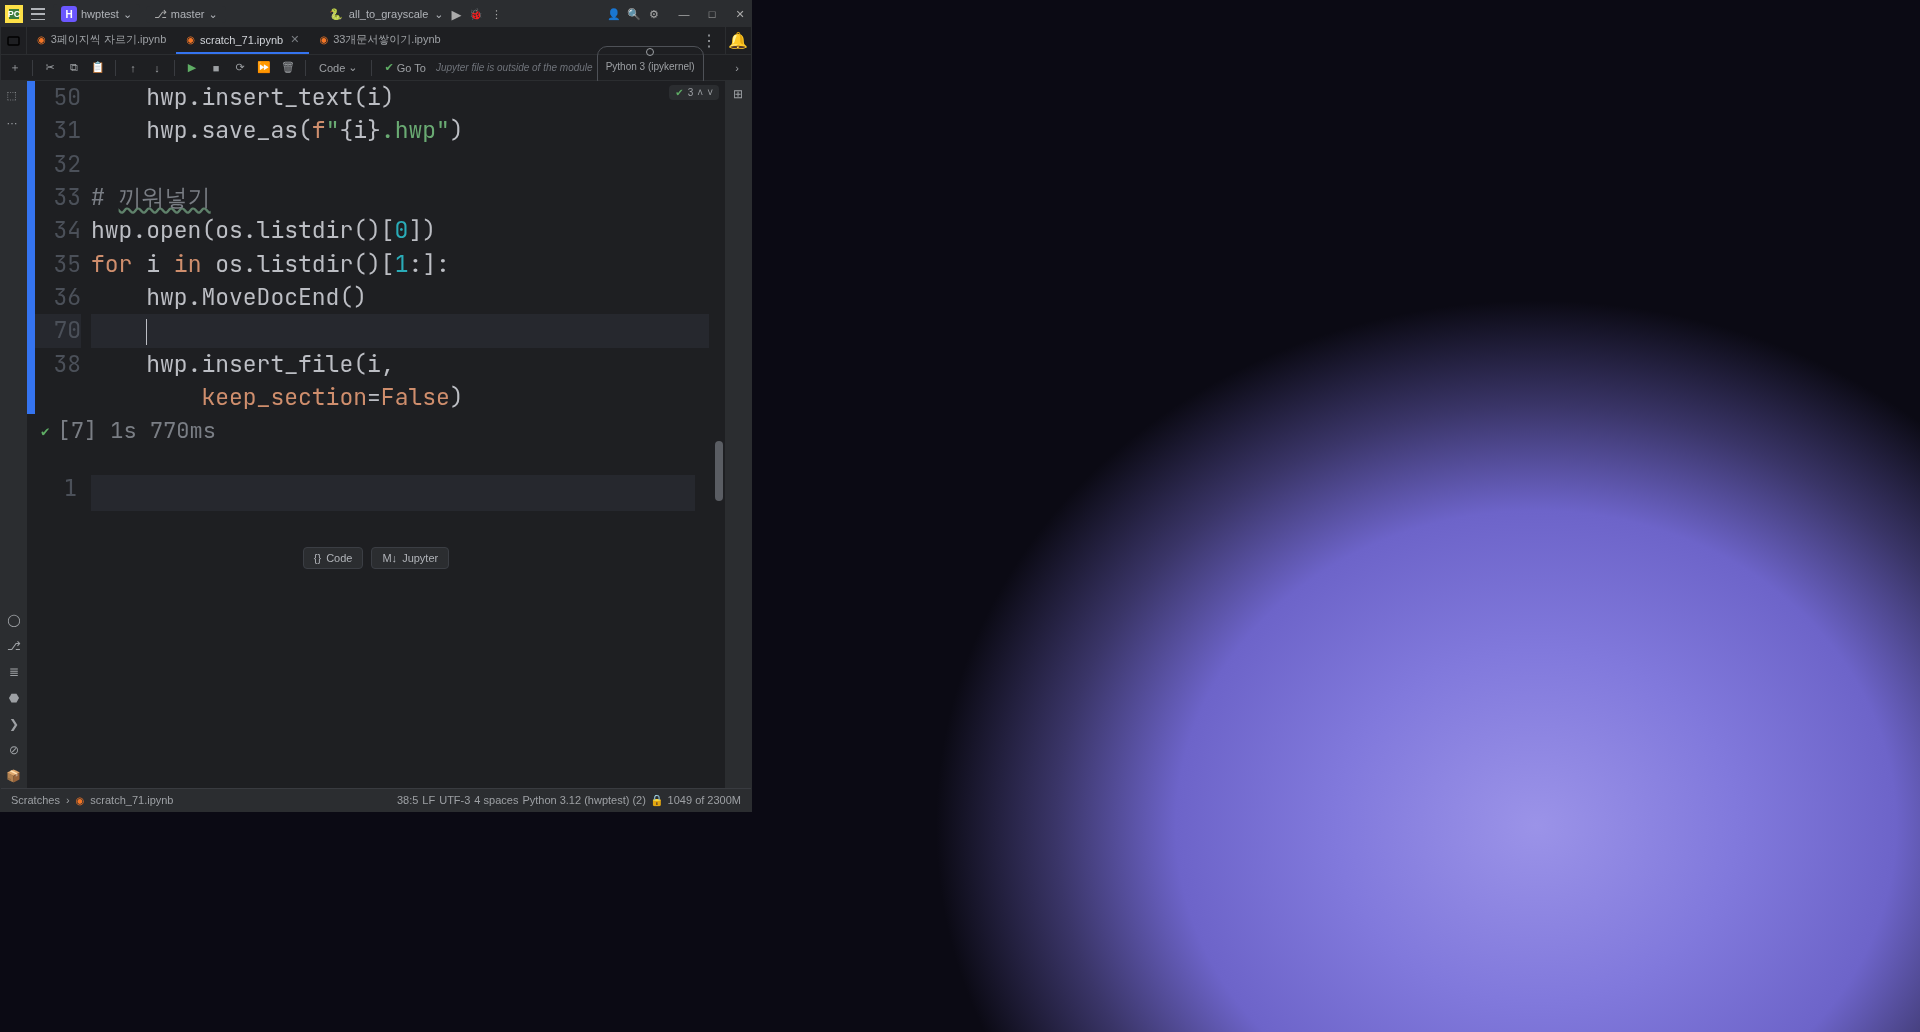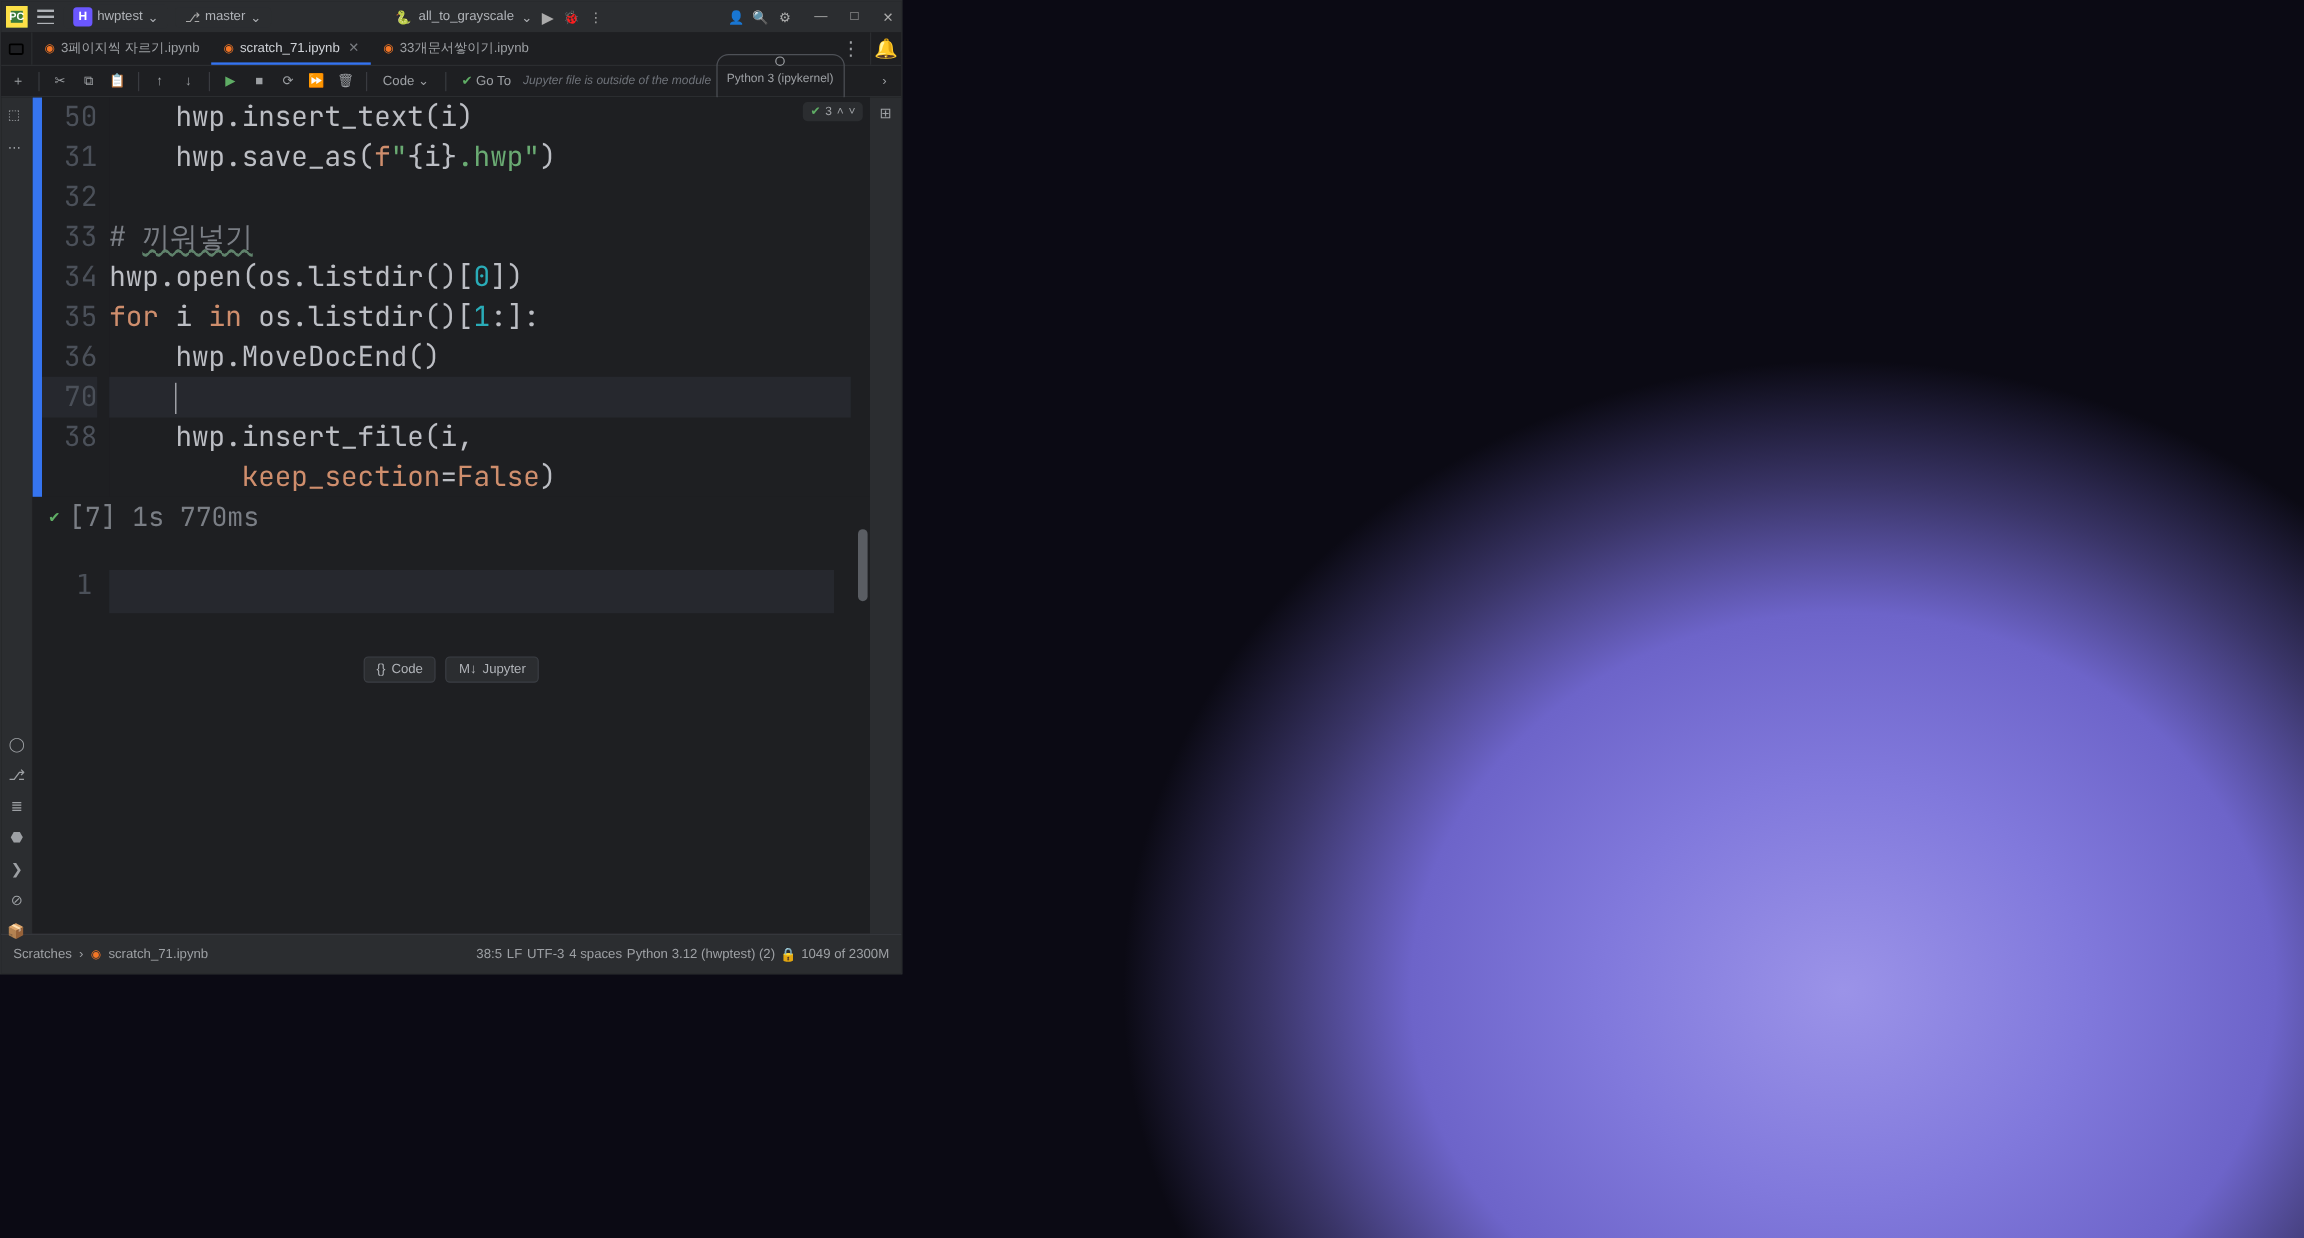--- a/index.html
+++ b/index.html
@@ -192,21 +192,21 @@
 .bottom-tool-strip {
   position:absolute;left:0;bottom:22px;width:26px;
   display:flex;flex-direction:column;align-items:center;gap:12px;
   padding-bottom:6px;
 }
 .bottom-tool-strip .ic { color:#9da0a4;font-size:12px;cursor:pointer;}
 
 .status-bar {
   height:23px;background:#2b2d30;
   display:flex;align-items:center;
-  padding:16px 10px;gap:14px;
+  padding:6px 10px;gap:14px;
   color:#9da0a4;font-size:11px;
   border-top:1px solid #393b40;
 }
 .status-bar .crumb { display:flex;align-items:center;gap:6px;}
 .status-bar .jup { color:#f37626;font-size:10px;}
 .status-bar .right-group { margin-left:auto;display:flex;align-items:center;gap:4px;}
 .status-bar .lock { font-size:11px;}
 .scrollbar-thumb { position:absolute;right:2px;top:14px;width:8px;height:120px;background:#5a5d63;border-radius:4px;}
 
 svg.icon { width:13px;height:13px;fill:none;stroke:currentColor;stroke-width:1.5;}

